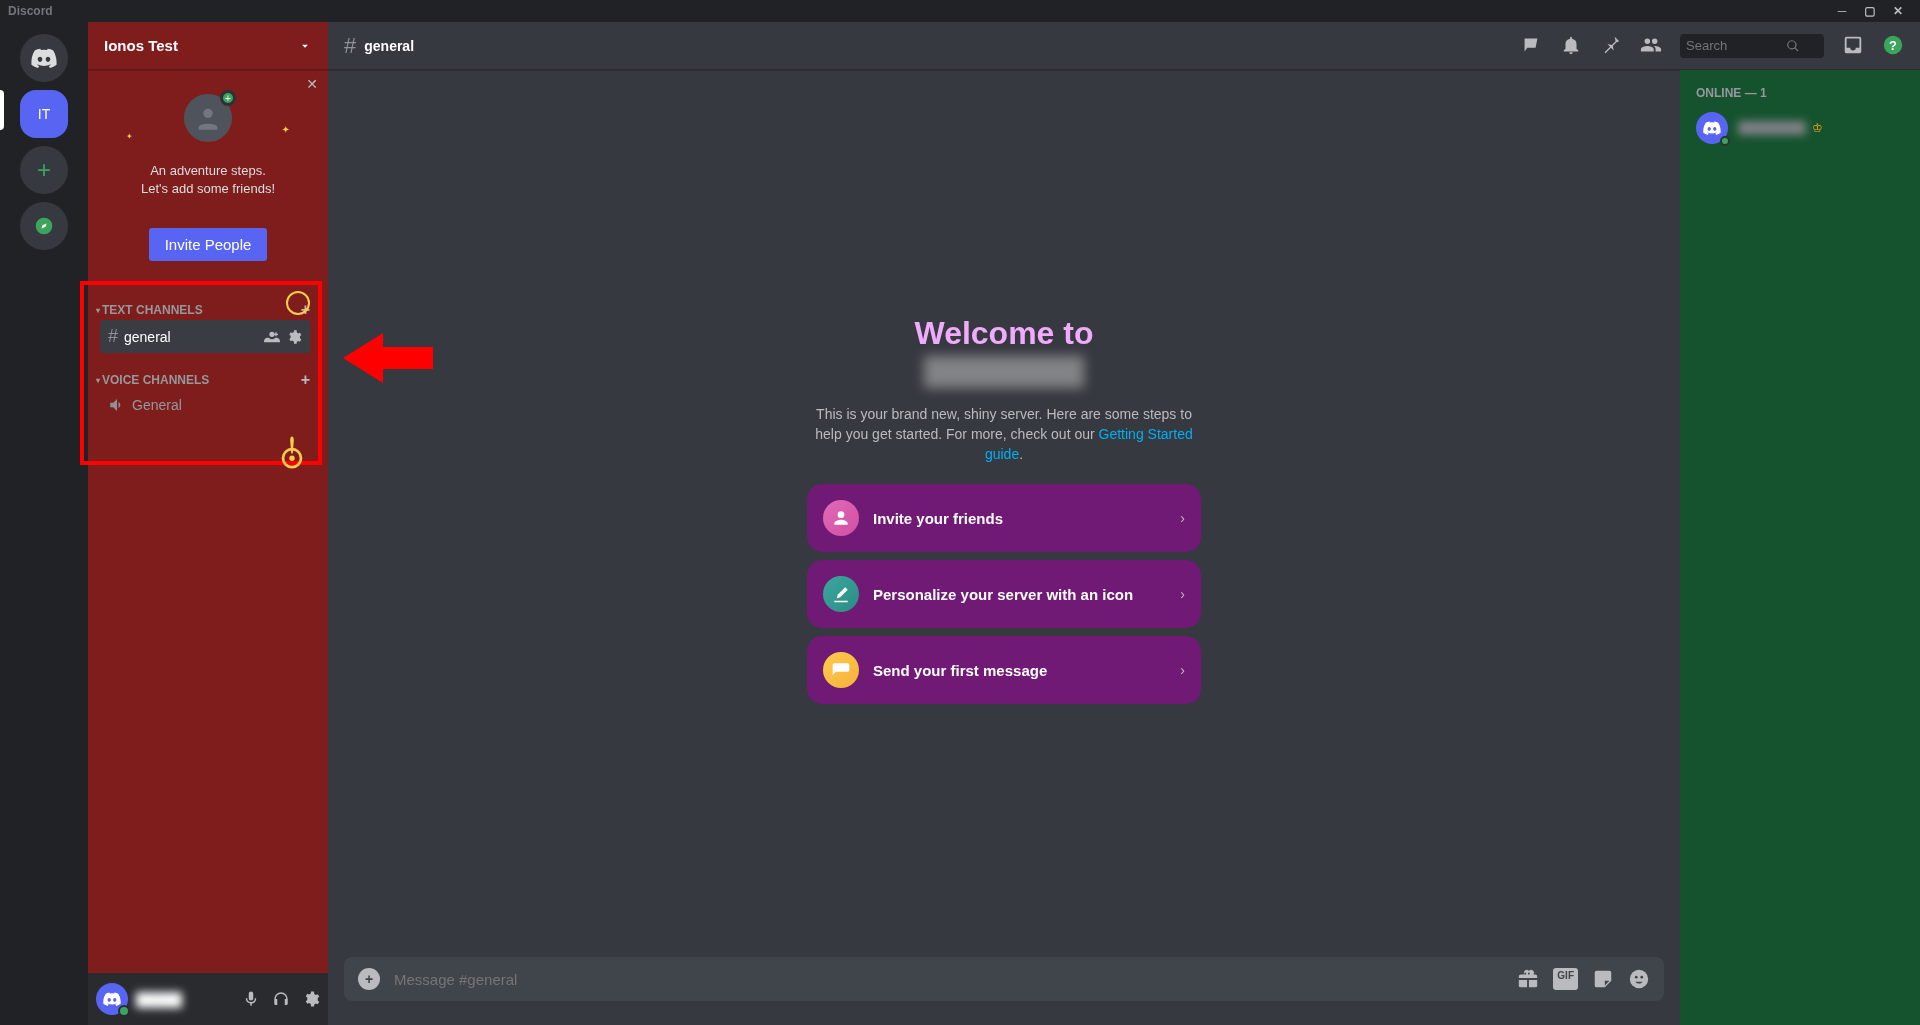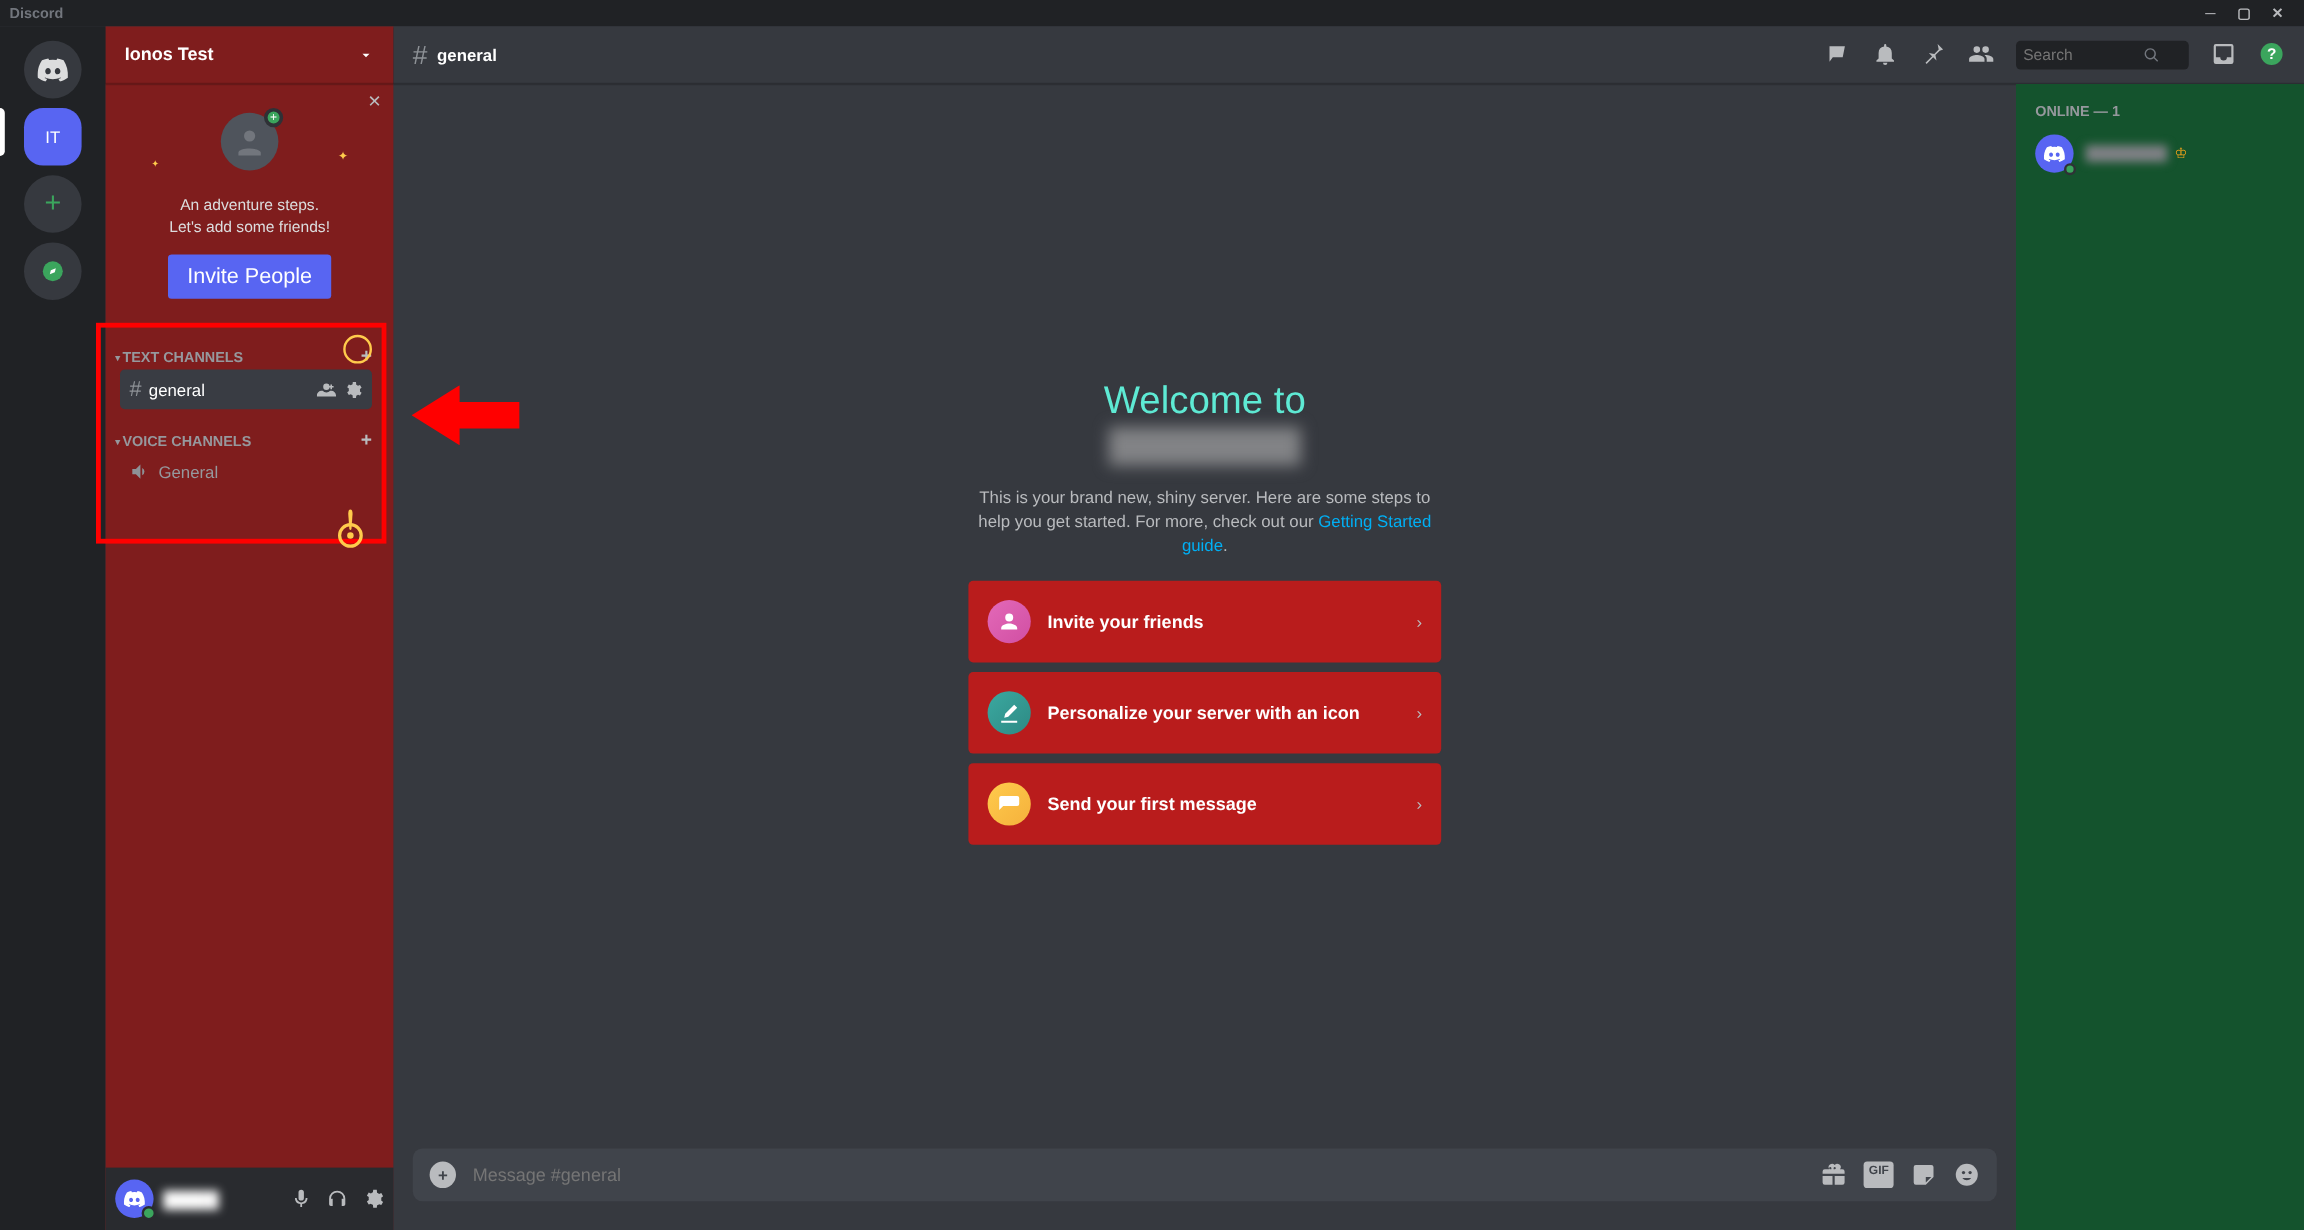--- a/index.html
+++ b/index.html
@@ -80,22 +80,22 @@
 .invite-card .avatar-big .plus-badge {
   position:absolute; top:-4px; right:-4px; width:16px; height:16px;
   background:#3ba55d; border-radius:50%; display:flex; align-items:center; justify-content:center;
   color:#fff; font-size:10px; border:3px solid #2f3136;
 }
 .invite-card .adventure-art { margin:8px 0;}
 .invite-card .adventure-art .dot-l{position:absolute; left:30px; top:38px; color:#ffcb4c; font-size:8px;}
 .invite-card .adventure-art .dot-r{position:absolute; right:30px; top:30px; color:#ffcb4c; font-size:10px;}
 .invite-card .lines { color:#dcddde; font-size:13px; line-height:18px; margin-top:4px;}
 .invite-btn {
-  margin-top:14px; background:#5865f2; color:#fff; border:none;
-  padding:8px 16px; border-radius:3px; font-size:18px; cursor:pointer;text-align:right;
+  margin-top:30px; background:#5865f2; color:#fff; border:none;
+  padding:8px 16px; border-radius:3px; font-size:15px; cursor:pointer;text-align:right;
 }
 .category-row {
   display:flex; align-items:center; padding:6px 8px 0 4px;
   color:#96989d; font-size:12px; font-weight:600; text-transform:uppercase;
   cursor:pointer;
 }
 .category-row .arrow{ font-size:8px; margin-right:2px;}
 .category-row .plus{ margin-left:auto; font-size:16px; color:#b9bbbe; cursor:pointer;}
 .highlight-box {
   border: 4px solid #ff0000;
@@ -150,27 +150,27 @@
 }
 .searchbox input{ background:transparent; border:none; color:#dcddde; font-size:13px; width:100px; outline:none;}
 .chat-body-wrap { flex:1; display:flex; overflow:hidden;}
 .chat-body {
   flex:1; display:flex; flex-direction:column; overflow:hidden;
 }
 .welcome {
   flex:1; display:flex; flex-direction:column; align-items:center; justify-content:center;
   text-align:center; padding:0 20px;
 }
-.welcome h1{ font-size:32px; font-weight:400; color:#5eead4; margin-bottom:4px;}
+.welcome h1{ font-size:32px; font-weight:700; color:#f0abfc; margin-bottom:4px;}
 .welcome .server-name-blur{ font-size:32px; font-weight:700; color:#b0b2b5; filter:blur(6px); width:160px; height:32px; background:#828386; display:inline-block;}
 .welcome .subtitle{ color:#b9bbbe; margin-top:16px; max-width:400px; line-height:20px;}
 .welcome .subtitle a{ color:#00aff4; text-decoration:none;}
 .action-cards { width:394px; margin-top:20px;}
 .action-card {
-  background:#b91c1c; border-radius:4px; padding:16px;
+  background:#701a75; border-radius:15px; padding:16px;
   display:flex; align-items:center; margin-bottom:8px; cursor:pointer;
 }
 .action-card .card-icon{ width:36px; height:36px; border-radius:50%; margin-right:14px; display:flex;align-items:center;justify-content:center;}
 .action-card .card-label{ color:#fff; font-weight:600; font-size:15px;}
 .action-card .chev{ margin-left:auto; color:#b9bbbe;}
 .ci-pink{background:linear-gradient(135deg,#e369b8,#d14fa3);}
 .ci-teal{background:linear-gradient(135deg,#3ba8a0,#2d8a84);}
 .ci-yellow{background:linear-gradient(135deg,#ffcb4c,#f5b13c);}
 .chat-input-wrap { padding:0 16px 24px 16px;}
 .chat-input{

